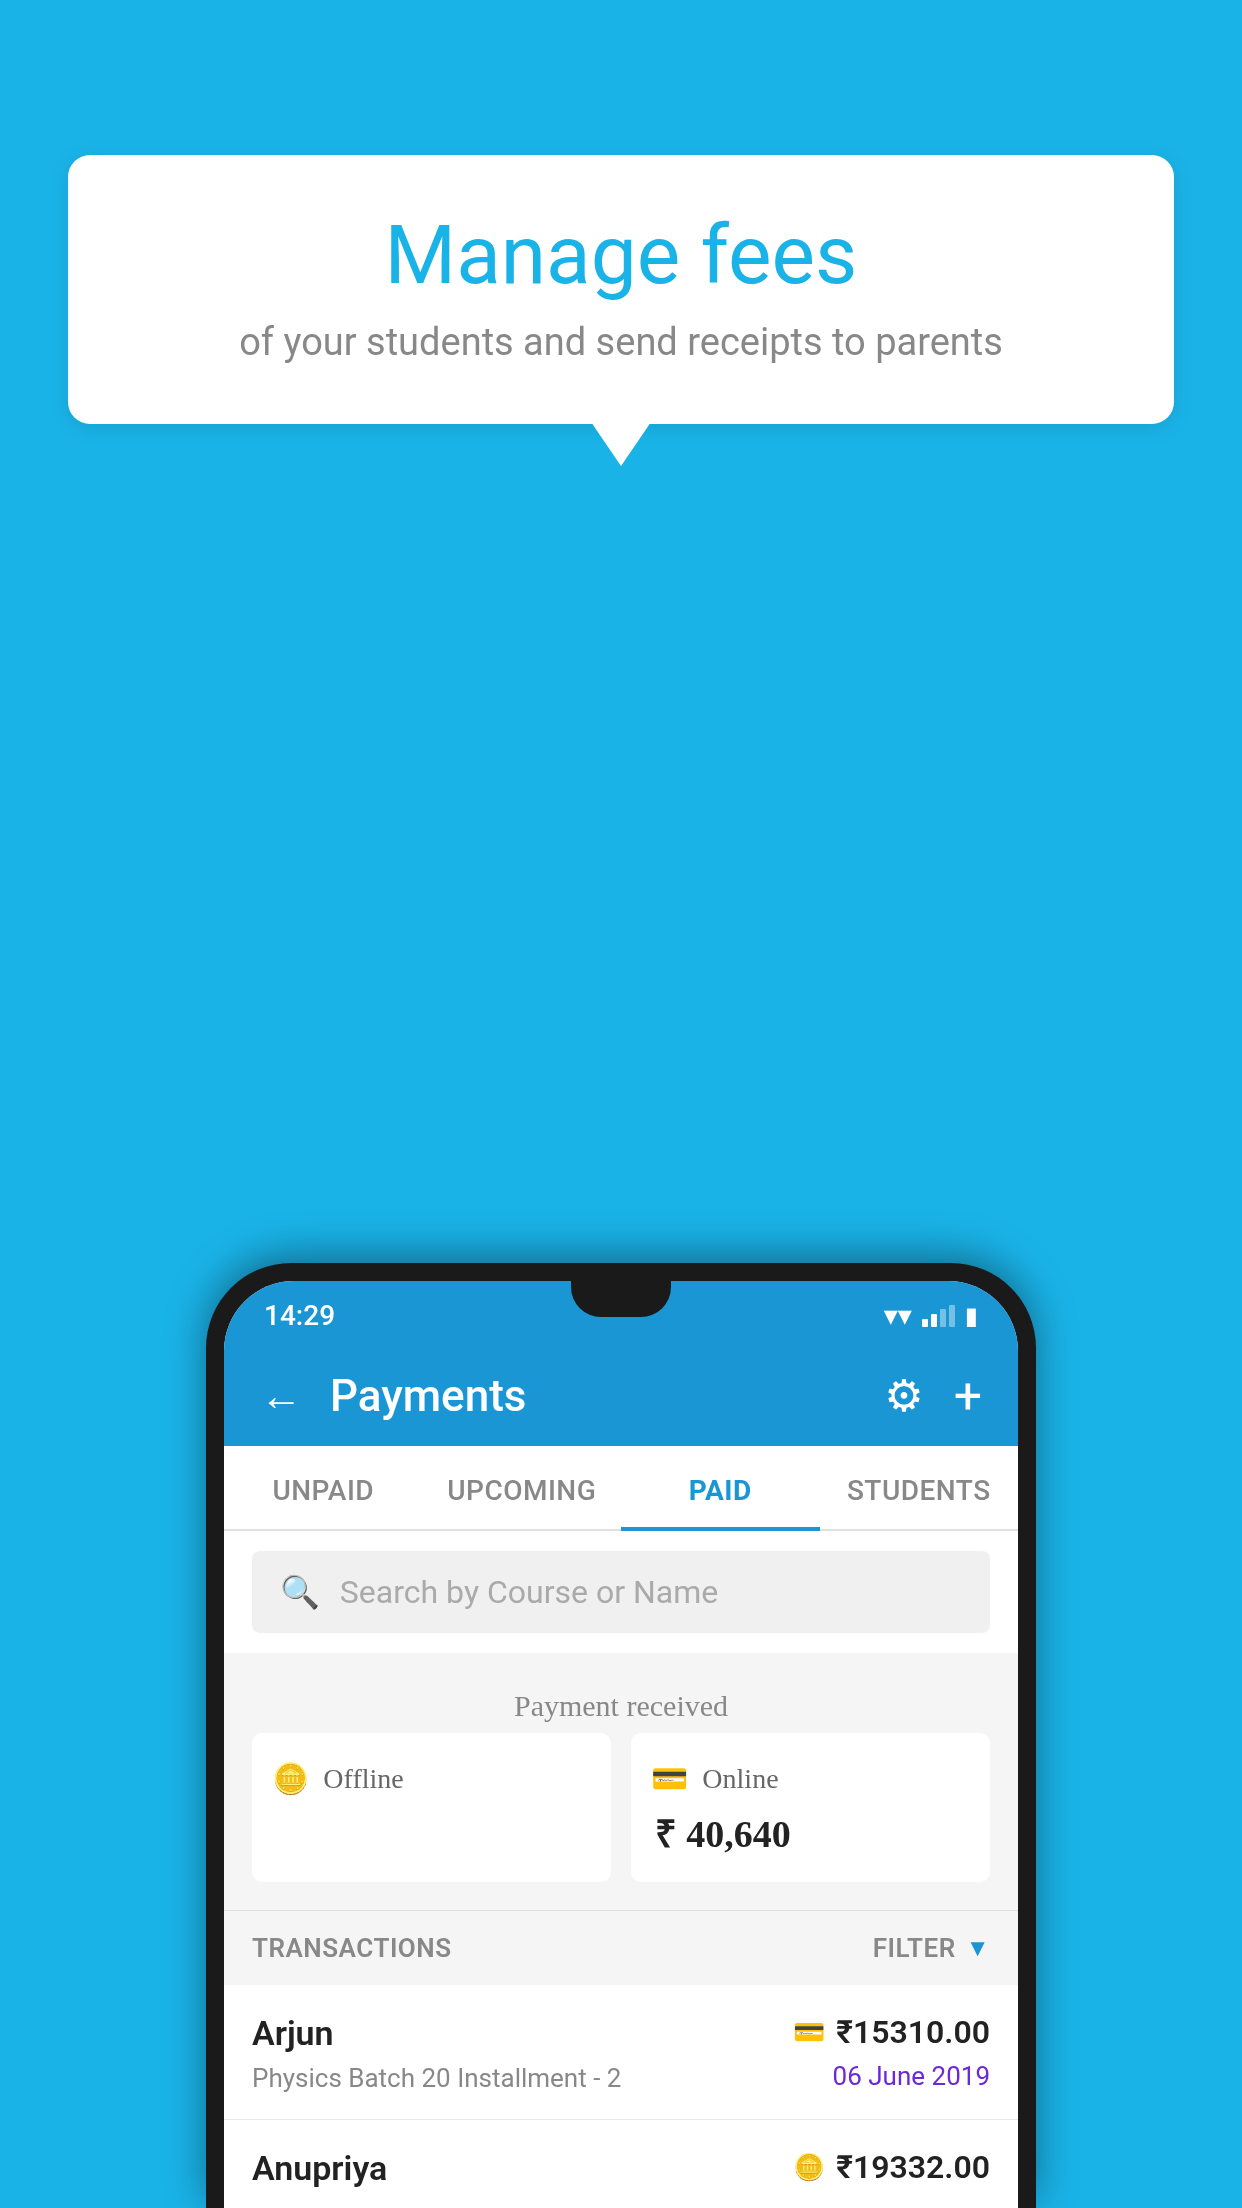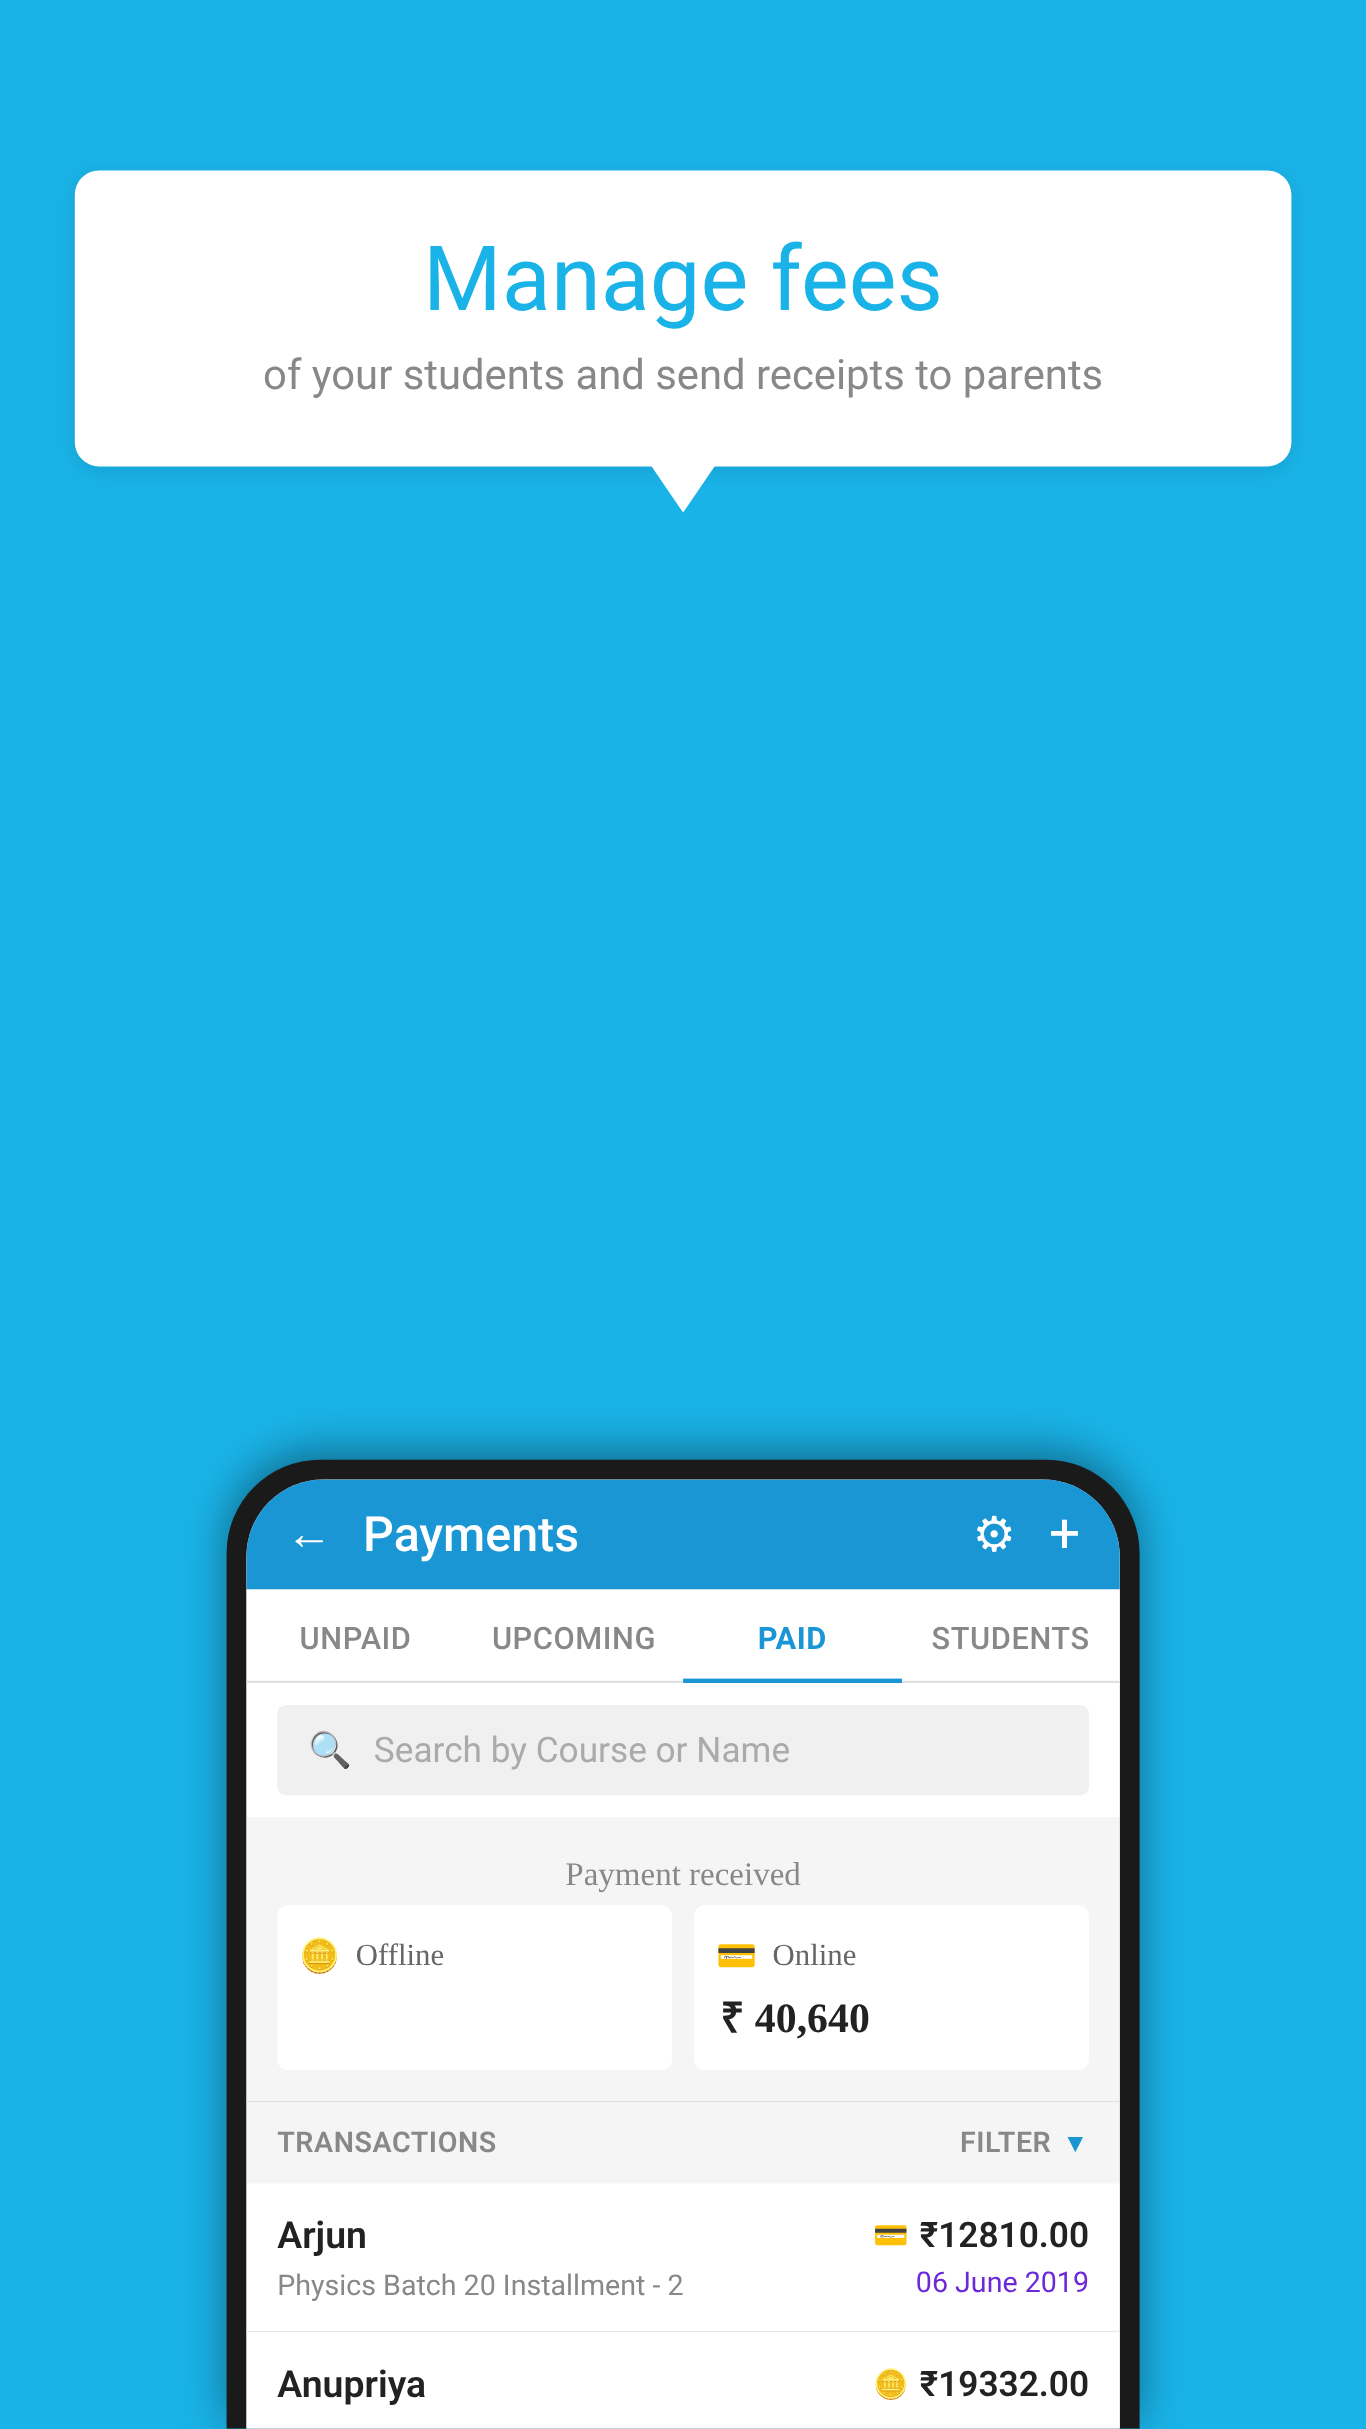--- a/index.html
+++ b/index.html
@@ -398,20 +398,34 @@
   <div class="speech-bubble">
     <div class="bubble-title">Manage fees</div>
     <div class="bubble-subtitle">of your students and send receipts to parents</div>
   </div>
 </div>
 
 <div class="phone-wrapper">
   <div class="phone-outer">
     <div class="phone-inner">
 
+      <div class="status-bar">
+        <div class="notch"></div>
+        <span class="status-time">14:29</span>
+        <div class="status-icons">
+          <span class="wifi-icon">▾▾</span>
+          <div class="signal-bars">
+            <span></span>
+              <span></span>
+              <span></span>
+              <span></span>
+          </div>
+          <span class="battery">▮</span>
+        </div>
+      </div>
 
       <div class="app-bar">
         <div class="app-bar-left">
           <span class="back-arrow">←</span>
           <span class="app-title">Payments</span>
         </div>
         <div class="app-bar-right">
           <span class="gear-icon">⚙</span>
           <span class="plus-icon">+</span>
         </div>
@@ -467,21 +481,21 @@
       </div>
 
       <div class="transaction-row">
         <div class="transaction-left">
           <div class="transaction-name">Arjun</div>
           <div class="transaction-detail">Physics Batch 20 Installment - 2</div>
         </div>
         <div class="transaction-right">
           <div class="transaction-amount-row">
             <span class="transaction-card-icon">💳</span>
-            <span class="transaction-amount">₹12810.00</span>
+            <span class="transaction-amount">₹15310.00</span>
           </div>
           <div class="transaction-date">06 June 2019</div>
         </div>
       </div>
 
       <div class="partial-row">
         <div class="transaction-left">
           <div class="transaction-name">Anupriya</div>
         </div>
         <div class="transaction-right">

